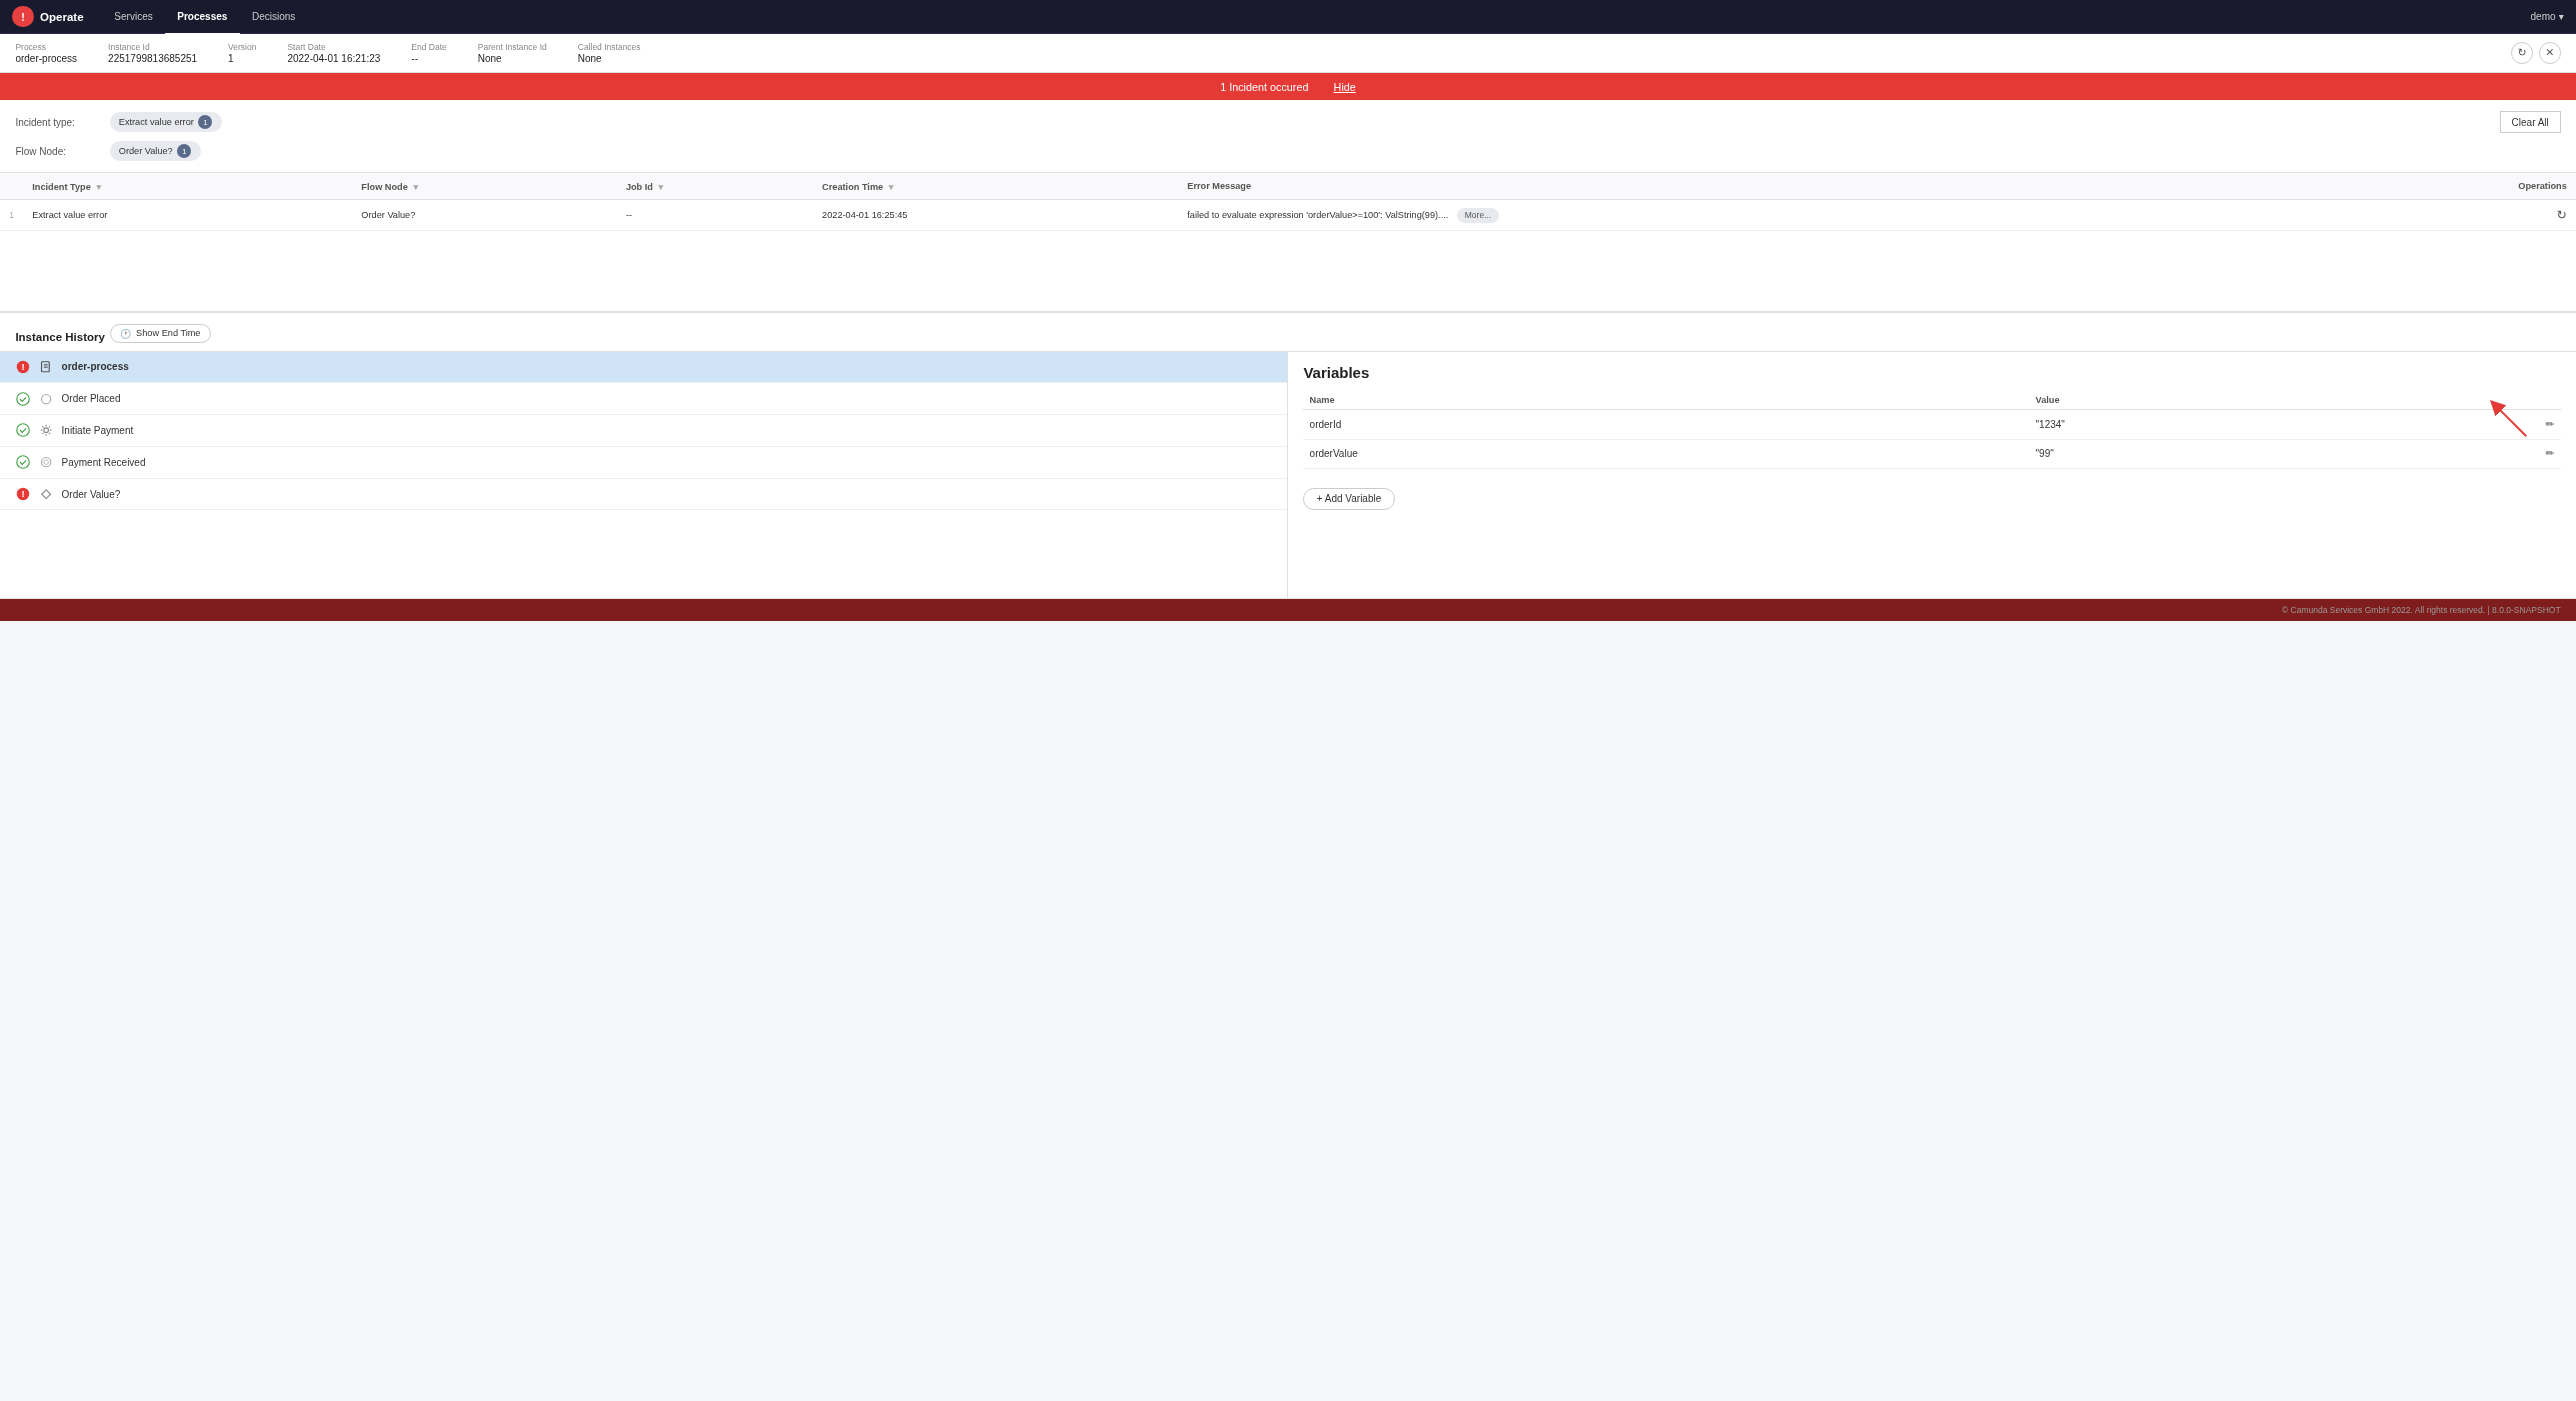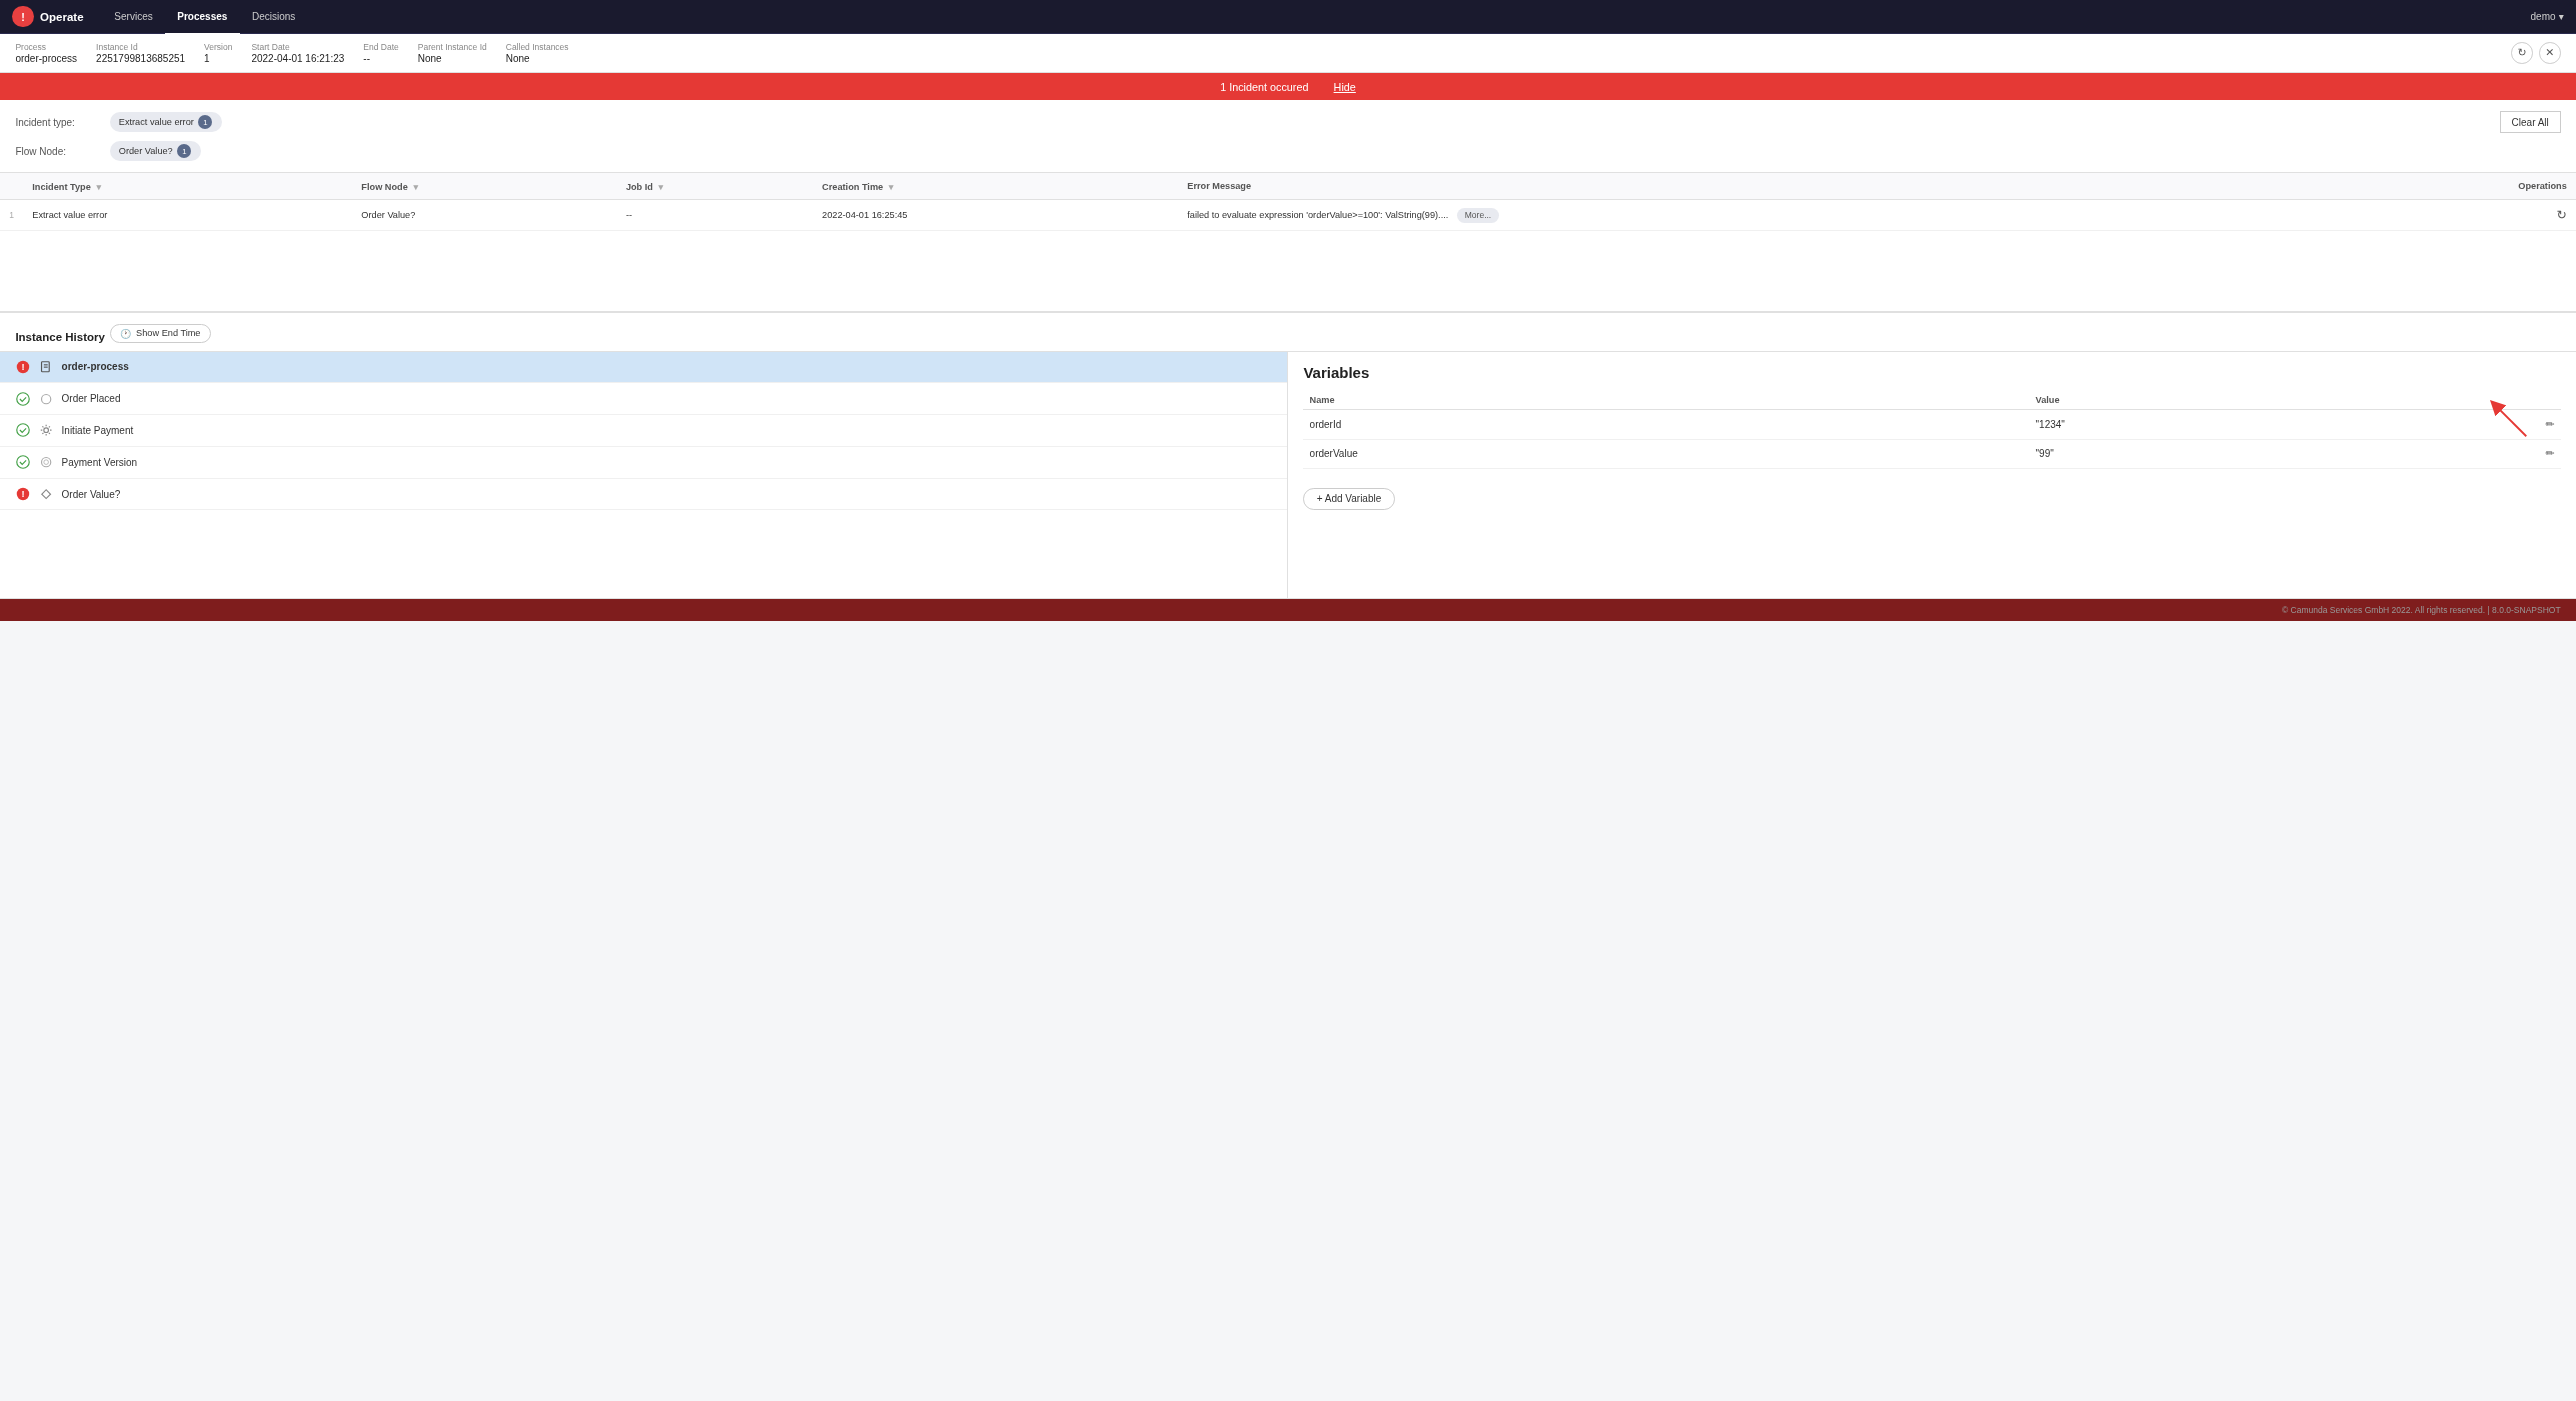--- a/index.html
+++ b/index.html
@@ -13,21 +13,21 @@
     .top-nav .logo { display: flex; align-items: center; gap: 6.2px; color: #fff; font-weight: bold; font-size: 11.5px; margin-right: 18.5px; }
     .top-nav .logo .logo-icon { width: 21.6px; height: 21.6px; background: #e84040; border-radius: 50%; display: flex; align-items: center; justify-content: center; color: #fff; font-weight: bold; font-size: 10.8px; }
     .top-nav .nav-links { display: flex; gap: 0; flex: 1; }
     .top-nav .nav-link { color: #ccc; text-decoration: none; padding: 0 12.3px; height: 34px; display: flex; align-items: center; font-size: 10px; }
     .top-nav .nav-link.active { color: #fff; font-weight: 700; border-bottom: 1.5px solid #fff; }
     .top-nav .user { color: #ccc; margin-left: auto; display: flex; align-items: center; gap: 3.1px; }
 
     
     .process-bar {
       background: #fff; border-bottom: 0.8px solid #e0e0e0; padding: 7.7px 15.4px;
-      display: flex; align-items: center; gap: 19px;
+      display: flex; align-items: center; gap: 31px;
     }
     .process-bar .meta-item { display: flex; flex-direction: column; gap: 1.5px; }
     .process-bar .meta-label { font-size: 8.5px; color: #888; }
     .process-bar .meta-value { font-size: 10px; color: #222; font-weight: 500; }
     .process-bar .actions { margin-left: auto; display: flex; gap: 6.2px; }
     .icon-btn { width: 21.6px; height: 21.6px; border-radius: 50%; border: 0.8px solid #ccc; background: #fff; display: flex; align-items: center; justify-content: center; cursor: pointer; color: #555; font-size: 10.8px; }
 
     
     .incident-banner {
       background: #e53935; color: #fff; padding: 7.7px 15.4px; display: flex; align-items: center;
@@ -311,21 +311,21 @@
               <circle cx="9" cy="9" r="8" fill="none" stroke="#43a047" stroke-width="1.5"></circle>
               <path d="M5 9l3 3 5-5" stroke="#43a047" stroke-width="1.5" fill="none"></path>
             </svg>
         </div>
         <div class="item-icon">
           <svg width="12.3" height="12.3" viewBox="0 0 16 16">
               <circle cx="8" cy="8" r="6" fill="none" stroke="#aaa" stroke-width="1.5"></circle>
               <circle cx="8" cy="8" r="3" fill="none" stroke="#aaa" stroke-width="1"></circle>
             </svg>
         </div>
-        <span class="item-label">Payment Version</span>
+        <span class="item-label">Payment Received</span>
       </div>
 
       <div class="history-item">
         <div class="item-icon">
           <svg width="14" height="14" viewBox="0 0 18 18" style="font-size:13px">
               <circle cx="9" cy="9" r="8" fill="#e53935"></circle>
               <text x="9" y="13" text-anchor="middle" fill="white" font-size="12" font-weight="bold">!</text>
             </svg>
         </div>
         <div class="item-icon">

